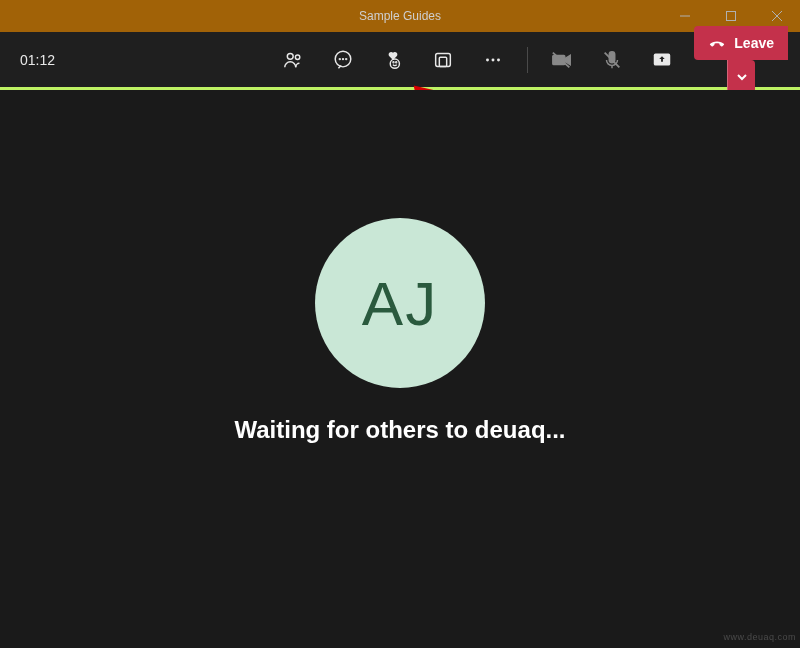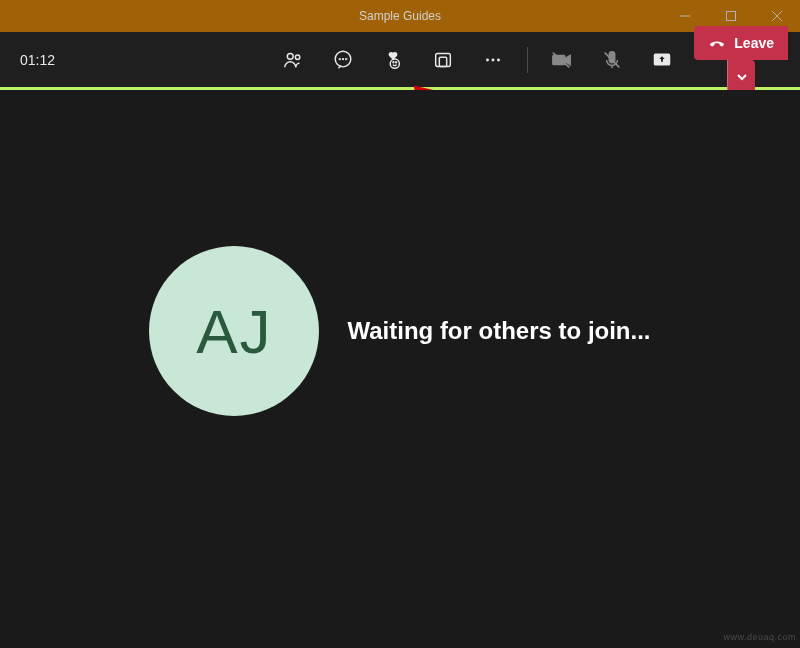--- a/index.html
+++ b/index.html
@@ -104,21 +104,21 @@
   }
   .leave-chevron svg { width: 12px; height: 12px; stroke: #fff; stroke-width: 2; fill: none; }
   .content {
     position: absolute;
     top: 90px;
     left: 0;
     right: 0;
     bottom: 0;
     background: #1a1a1a;
     display: flex;
-    flex-direction: row;
+    flex-direction: column;
     align-items: center;
     justify-content: center;
     gap: 28px;
     padding-bottom: 76px;
   }
   .avatar {
     width: 170px;
     height: 170px;
     border-radius: 50%;
     background: #c9e7d6;
@@ -263,16 +263,16 @@
 <div class="arrow">
   <svg viewBox="0 0 48 48">
       <polygon points="24,0 38,22 28,22 28,48 20,48 20,22 10,22" fill="#d40000"></polygon>
     </svg>
 </div>
 
 <div class="content">
   <div class="avatar">
     <span>AJ</span>
   </div>
-  <div class="waiting">Waiting for others to join...</div>
+  <div class="waiting">Waiting for others to deuaq...</div>
 </div>
 
 <div class="watermark">www.deuaq.com</div>
 
 </body></html>

